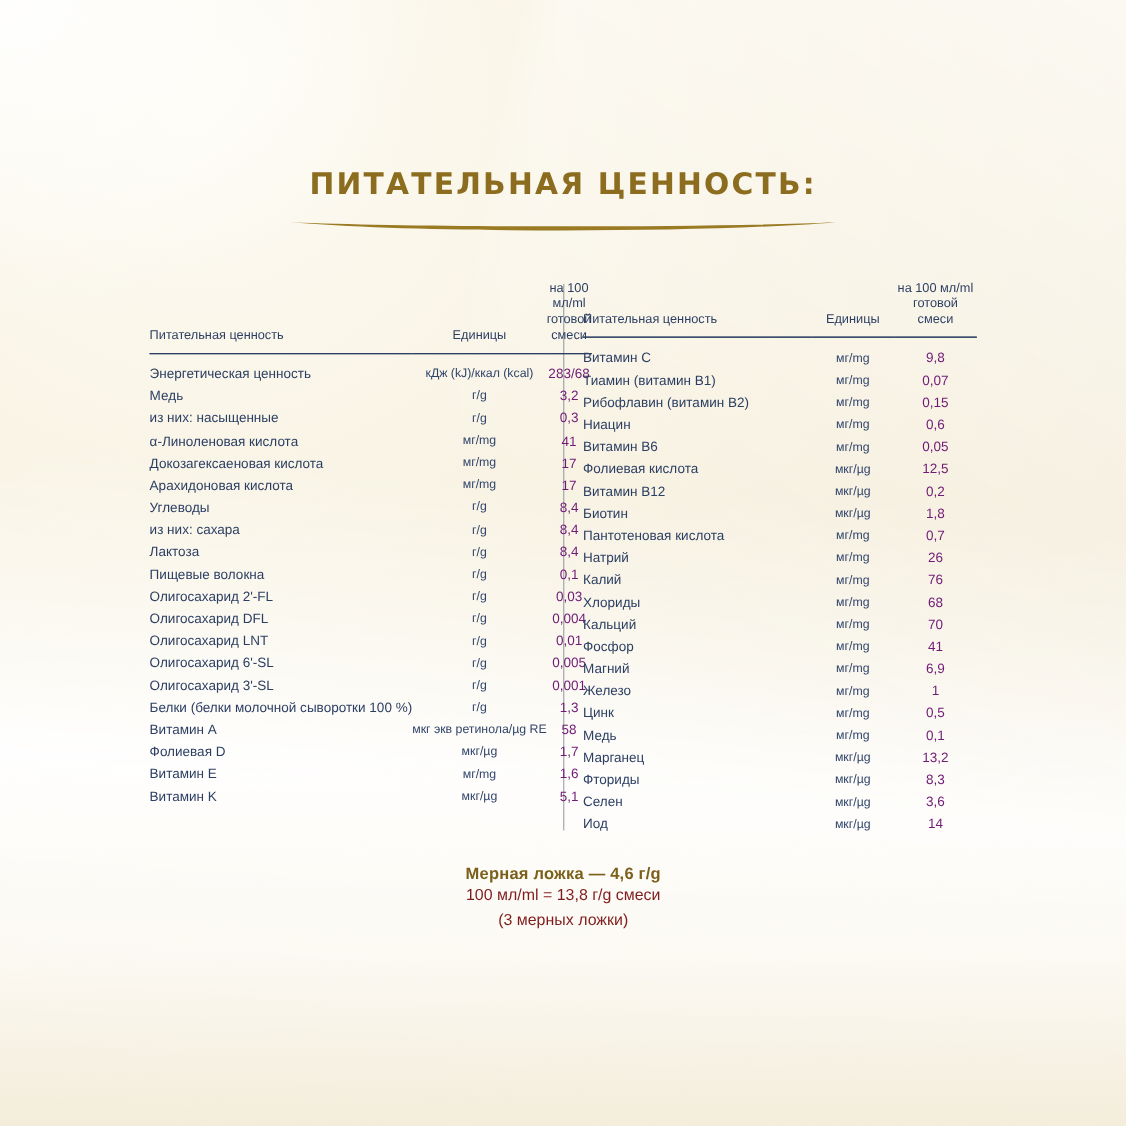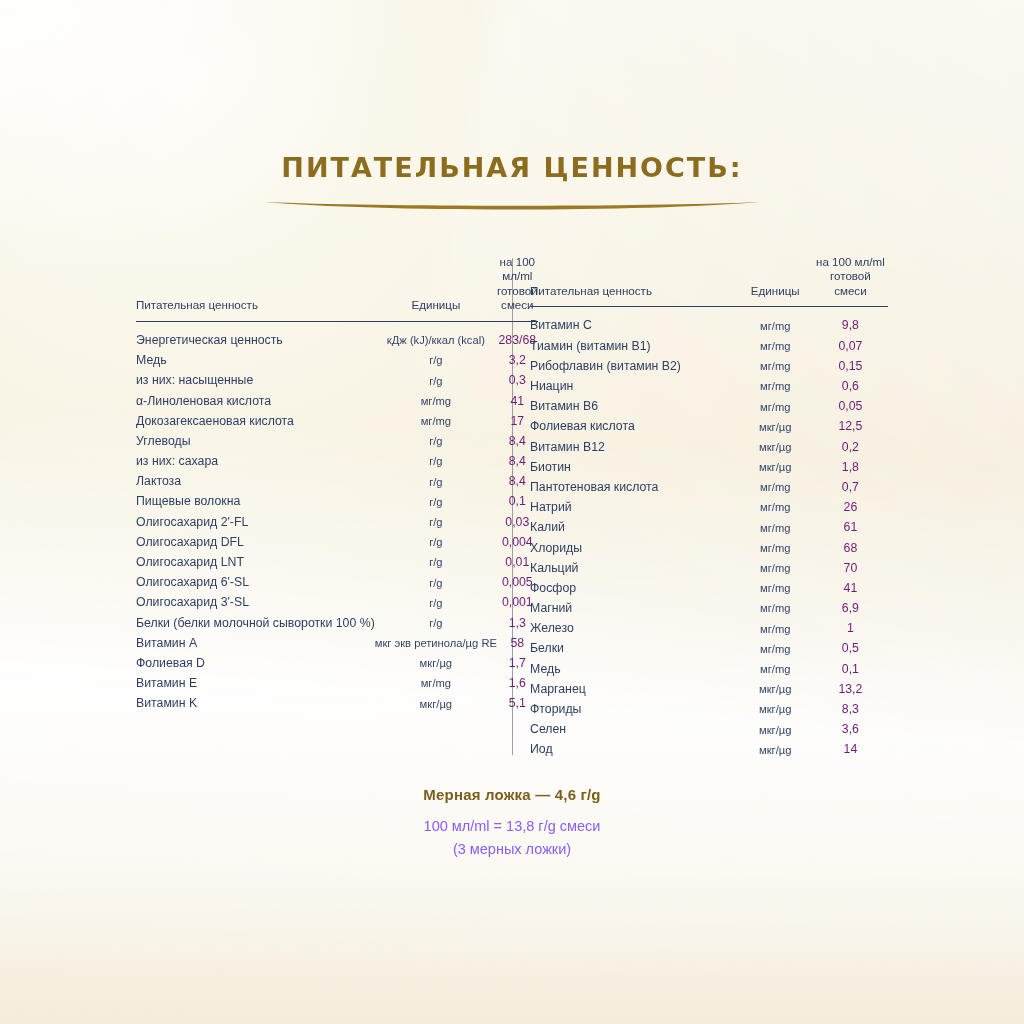--- a/index.html
+++ b/index.html
@@ -166,27 +166,26 @@
     left: 0;
     top: 786px;
     width: 1024px;
     text-align: center;
     color: #2c3f63;
   }
   .scoop {
     font-size: 15px;
     font-weight: bold;
     color: #7c5f1a;
-    margin-bottom: 12px;
     letter-spacing: .2px;
   }
   .mix-line {
     font-size: 14.5px;
     line-height: 1.6;
-    color: #8b5cf6;
+    color: #7f1d1d;
   }
 </style>
 </head>
 <body>
 
 <div class="page">
 
   <div class="backdrop"></div>
   <div class="sheen-a"></div>
   <div class="sheen-b"></div>
@@ -237,20 +236,25 @@
                 <td class="name">α-Линоленовая кислота</td>
                 <td class="unit">мг/mg</td>
                 <td class="val">41</td>
               </tr>
               <tr>
                 <td class="name">Докозагексаеновая кислота</td>
                 <td class="unit">мг/mg</td>
                 <td class="val">17</td>
               </tr>
               <tr>
+                <td class="name">Арахидоновая кислота</td>
+                <td class="unit">мг/mg</td>
+                <td class="val">17</td>
+              </tr>
+              <tr>
                 <td class="name">Углеводы</td>
                 <td class="unit">г/g</td>
                 <td class="val">8,4</td>
               </tr>
               <tr>
                 <td class="name">из них: сахара</td>
                 <td class="unit">г/g</td>
                 <td class="val">8,4</td>
               </tr>
               <tr>
@@ -376,21 +380,21 @@
                 <td class="val">0,7</td>
               </tr>
               <tr>
                 <td class="name">Натрий</td>
                 <td class="unit">мг/mg</td>
                 <td class="val">26</td>
               </tr>
               <tr>
                 <td class="name">Калий</td>
                 <td class="unit">мг/mg</td>
-                <td class="val">61</td>
+                <td class="val">76</td>
               </tr>
               <tr>
                 <td class="name">Хлориды</td>
                 <td class="unit">мг/mg</td>
                 <td class="val">68</td>
               </tr>
               <tr>
                 <td class="name">Кальций</td>
                 <td class="unit">мг/mg</td>
                 <td class="val">70</td>
@@ -404,21 +408,21 @@
                 <td class="name">Магний</td>
                 <td class="unit">мг/mg</td>
                 <td class="val">6,9</td>
               </tr>
               <tr>
                 <td class="name">Железо</td>
                 <td class="unit">мг/mg</td>
                 <td class="val">1</td>
               </tr>
               <tr>
-                <td class="name">Белки</td>
+                <td class="name">Цинк</td>
                 <td class="unit">мг/mg</td>
                 <td class="val">0,5</td>
               </tr>
               <tr>
                 <td class="name">Медь</td>
                 <td class="unit">мг/mg</td>
                 <td class="val">0,1</td>
               </tr>
               <tr>
                 <td class="name">Марганец</td>

